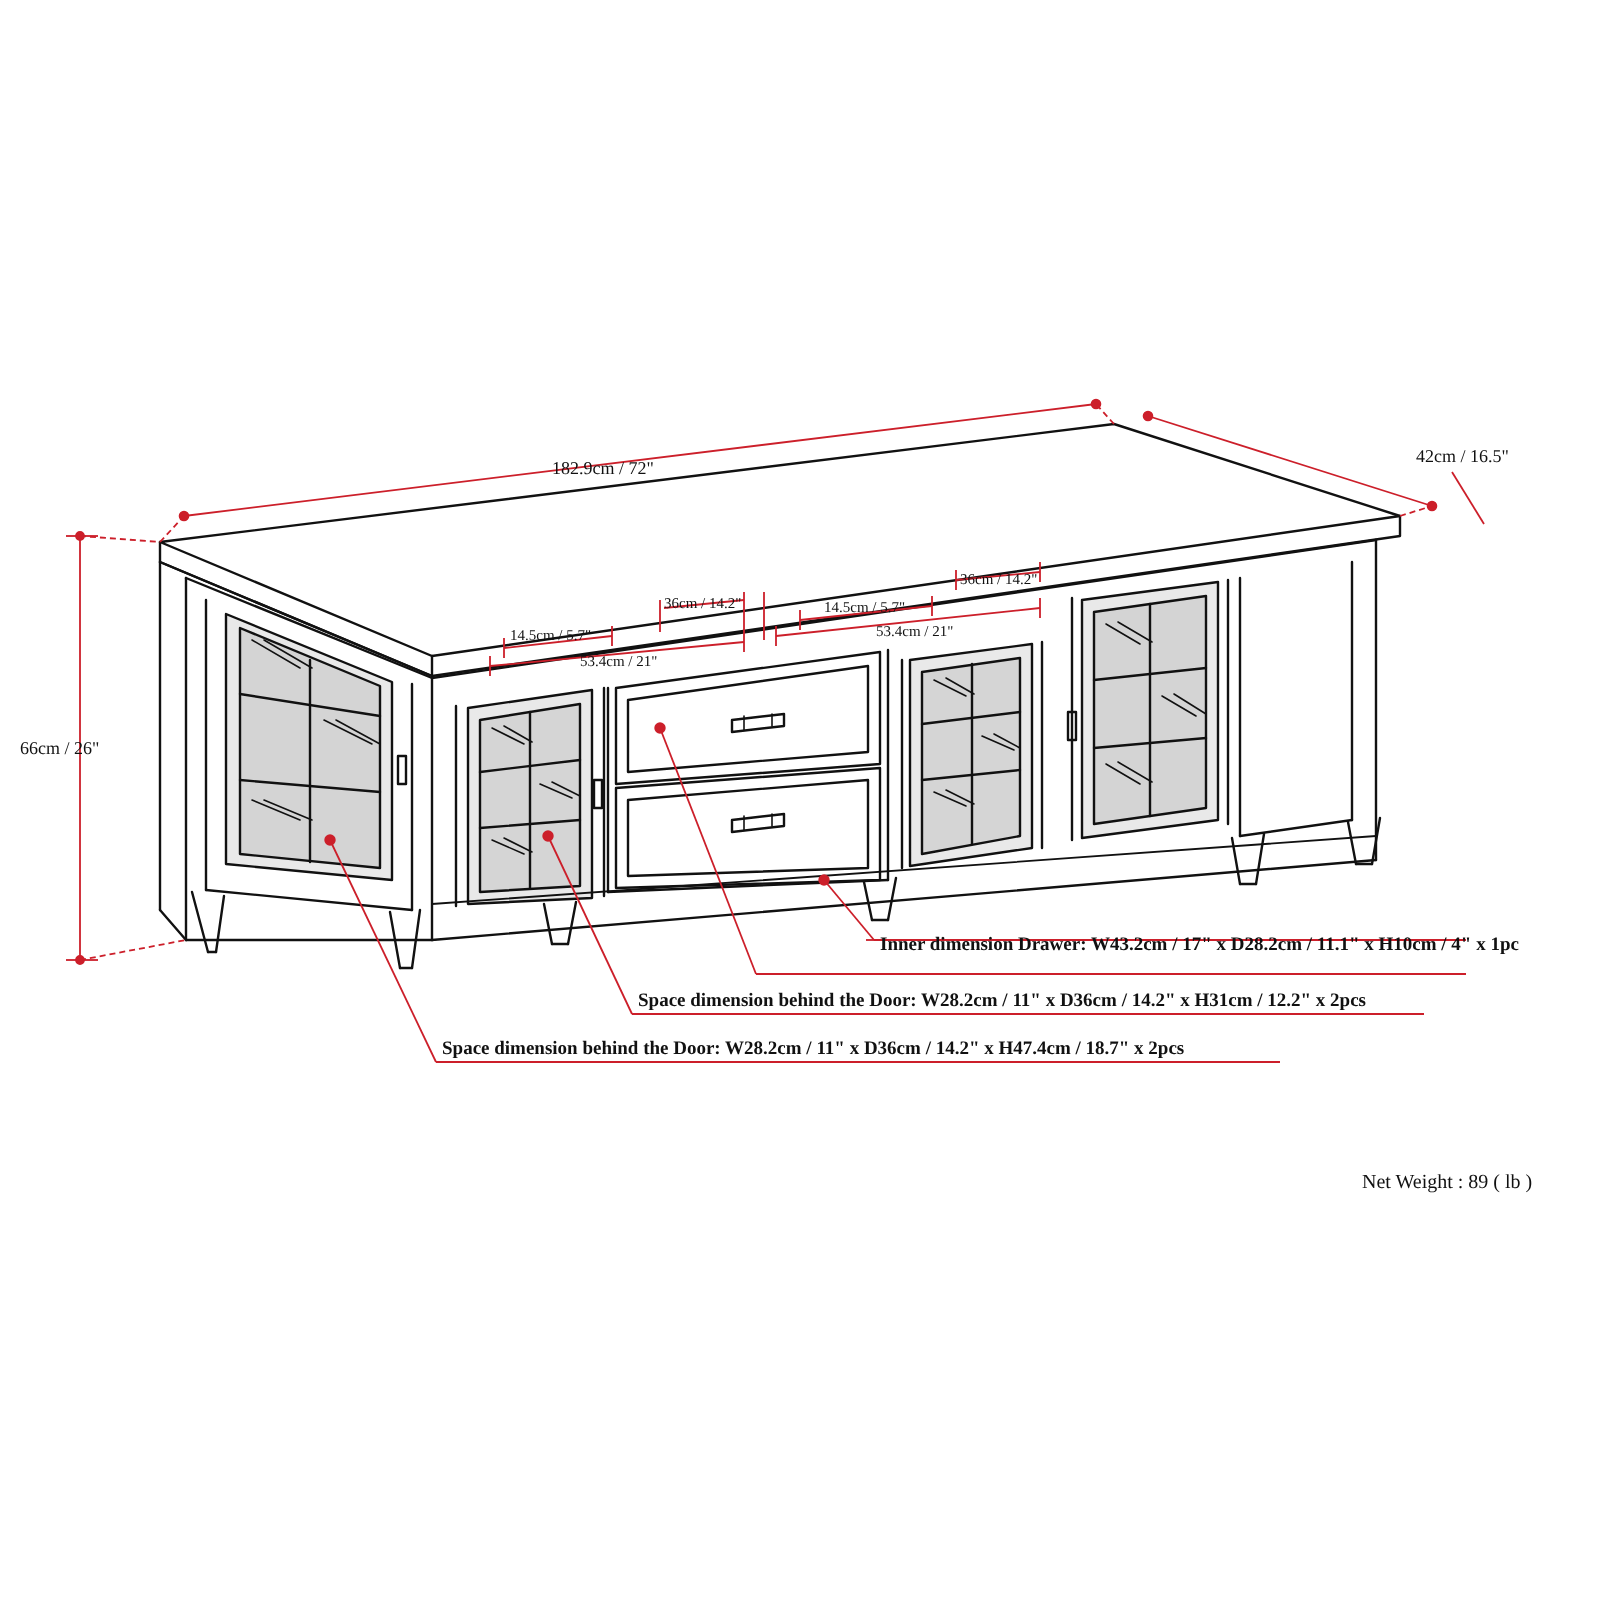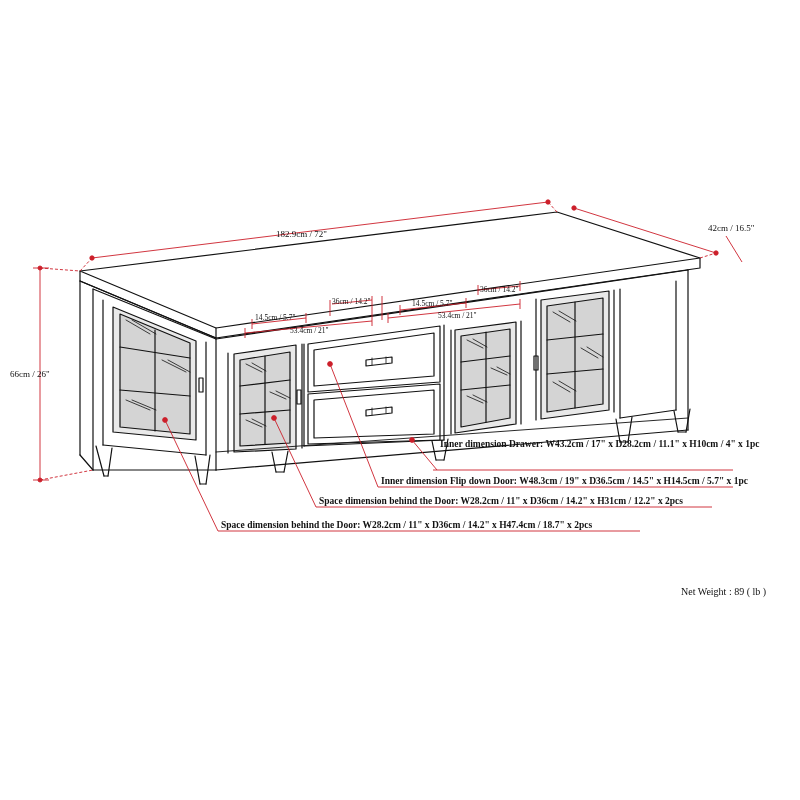--- a/index.html
+++ b/index.html
@@ -256,20 +256,19 @@
   <div class="lbl dim" style="left:708px; top:224px;">42cm / 16.5"</div>
   <div class="lbl side" style="left:10px; top:370px;">66cm / 26"</div>
 
   <div class="lbl dim-sm" style="left:255px; top:314px;">14.5cm / 5.7"</div>
   <div class="lbl dim-sm" style="left:290px; top:327px;">53.4cm / 21"</div>
   <div class="lbl dim-sm" style="left:332px; top:298px;">36cm / 14.2"</div>
   <div class="lbl dim-sm" style="left:412px; top:300px;">14.5cm / 5.7"</div>
   <div class="lbl dim-sm" style="left:438px; top:312px;">53.4cm / 21"</div>
   <div class="lbl dim-sm" style="left:480px; top:286px;">36cm / 14.2"</div>
 
-  <div class="lbl callout" style="left:440px; top:439px;font-family:Liberation Serif, serif;">Inner dimension Drawer: W43.2cm / 17" x D28.2cm / 11.1" x H10cm / 4" x 1pc</div>
-  <div class="lbl callout" style="left:381px; top:476px;">Inner dimension Flip down Door: W48.3cm / 19" x D36.5cm / 14.5" x H14.5cm / 5.7" x 1pc</div>
+  <div class="lbl callout" style="left:440px; top:468px;font-family:Liberation Serif, serif;">Inner dimension Drawer: W43.2cm / 17" x D28.2cm / 11.1" x H10cm / 4" x 1pc</div>
   <div class="lbl callout" style="left:319px; top:496px;">Space dimension behind the Door: W28.2cm / 11" x D36cm / 14.2" x H31cm / 12.2" x 2pcs</div>
   <div class="lbl callout" style="left:221px; top:520px;">Space dimension behind the Door:  W28.2cm / 11" x D36cm / 14.2" x H47.4cm / 18.7" x 2pcs</div>
 
   <div class="lbl weight" style="left:681px; top:586px;">Net Weight : 89 ( lb )</div>
 
 </div>
 
 </body></html>

